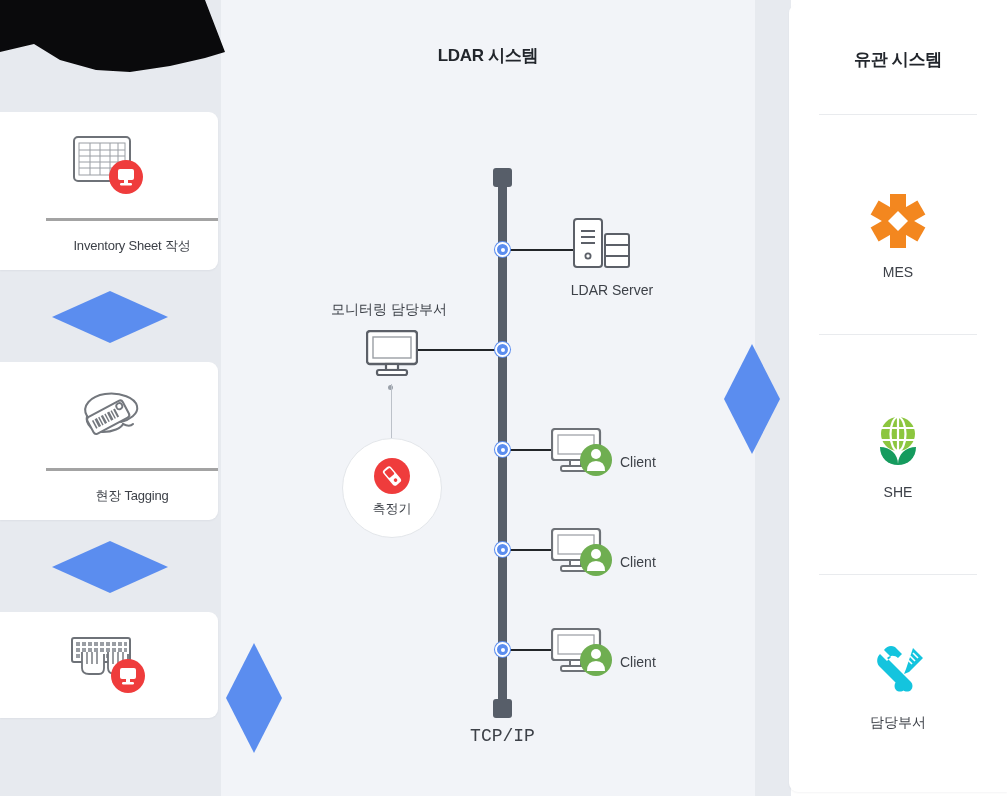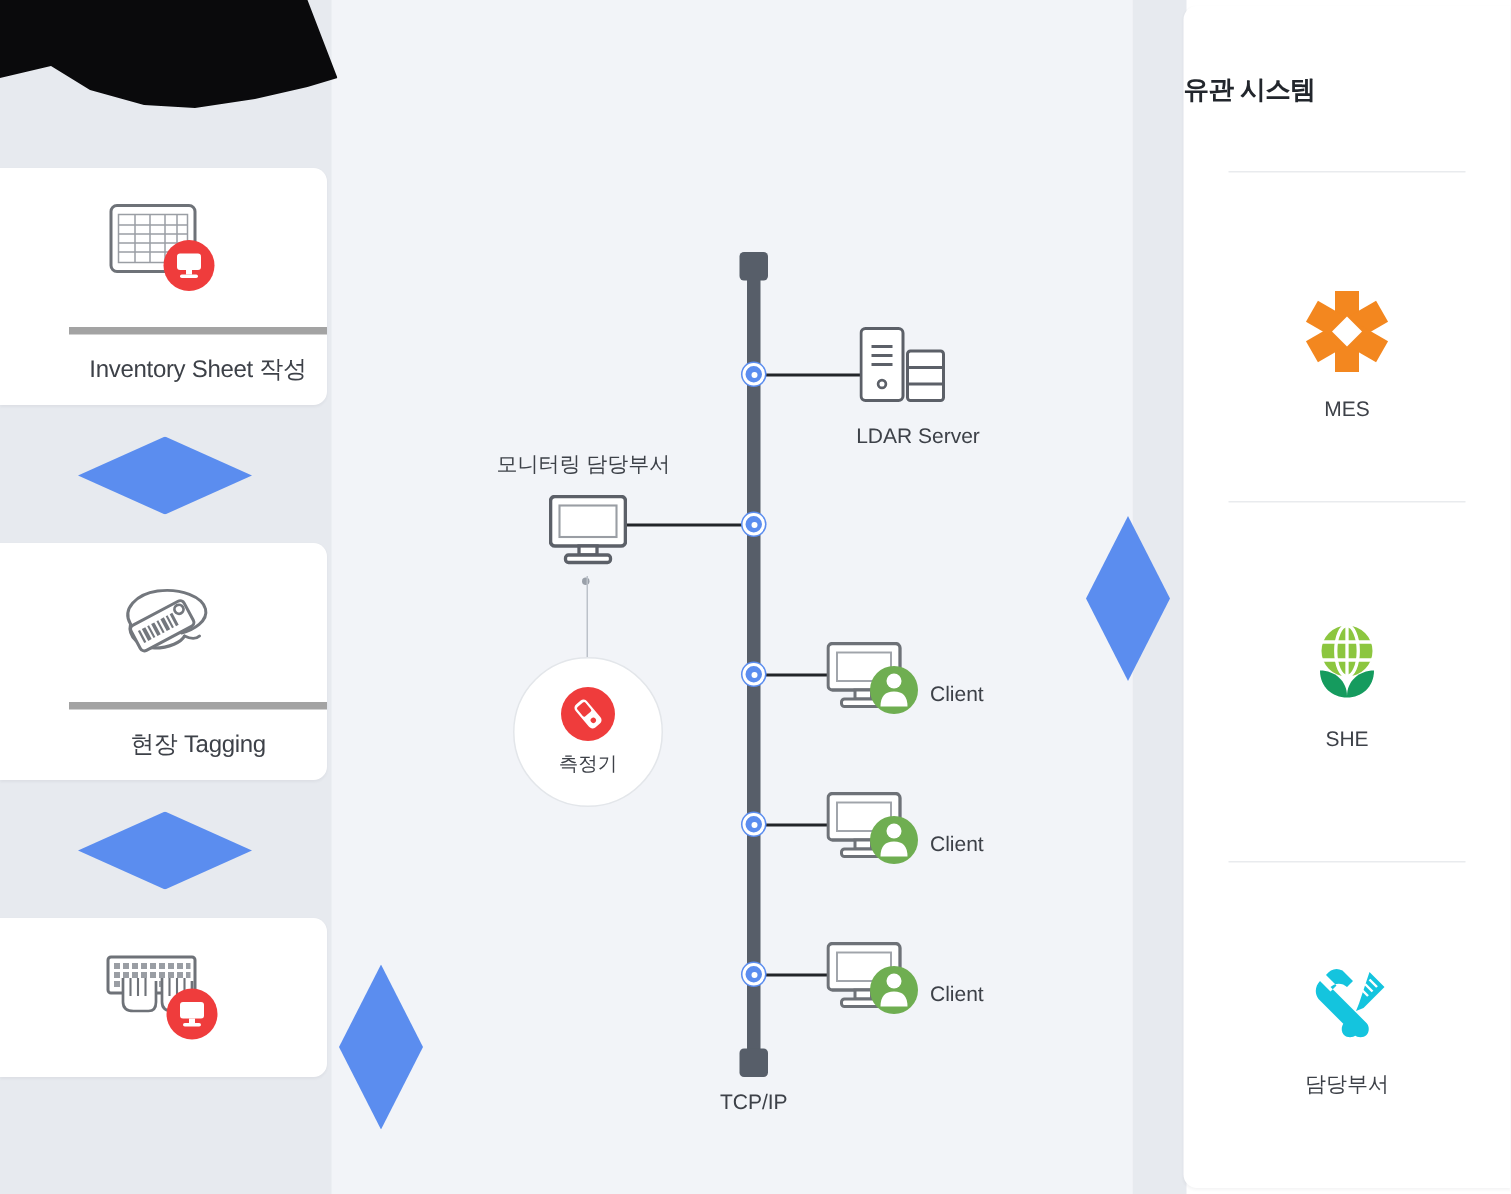--- a/index.html
+++ b/index.html
@@ -65,26 +65,26 @@
     border-radius: 0 9px 9px 0;
     box-shadow: 0 1px 2px rgba(30,40,60,.05);
   }
   .card-icon {
     height: 106px;
     display: flex;
     align-items: center;
     justify-content: center;
   }
   .card-label {
-    border-top: 5px solid #a3a3a3;
+    border-top: 3px solid #a3a3a3;
     height: 52px;
     display: flex;
     align-items: center;
     justify-content: center;
-    font-size: 16px;
+    font-size: 13px;
     color: #3d4148;
     letter-spacing: -.2px;
     margin-left: 46px;
   }
   #card-0 { top: 112px; }
   #card-1 { top: 362px; }
   #card-2 { top: 612px; }
 
   
   .flat-diamond {
@@ -135,22 +135,23 @@
     border-radius: 3px;
   }
   #bus-cap-top    { top: 168px; }
   #bus-cap-bottom { top: 699px; }
 
   .bus-label {
     position: absolute;
     left: 442px; top: 726px;
     width: 121px;
     text-align: center;
-    font-size: 14px;
+    font-size: 18px;
     color: #3d4148;
+    font-family: Liberation Mono, monospace;
   }
 
   
   .node {
     position: absolute;
     width: 15px; height: 15px;
     border-radius: 50%;
     background: #5b8def;
     border: 2px solid #ffffff;
     box-shadow: 0 0 0 1px #5b8def;
@@ -225,20 +226,21 @@
     left: 789px; top: 4px;
     width: 218px; height: 788px;
     background: #ffffff;
     border-radius: 9px 0 0 9px;
     box-shadow: 0 1px 2px rgba(30,40,60,.05);
   }
   .right-title {
     position: absolute;
     left: 0; top: 44px;
     width: 218px;
+    text-align: center;
     font-size: 17px;
     font-weight: bold;
     color: #22262c;
     letter-spacing: -.3px;
   }
   .right-divider {
     position: absolute;
     left: 30px;
     width: 158px;
     height: 1px;
@@ -370,20 +372,21 @@
       </svg>
     </div>
   </div>
 
   <div class="flat-diamond" id="flat-diamond-0"></div>
   <div class="flat-diamond" id="flat-diamond-1"></div>
 
   <div class="tall-diamond" id="tall-diamond-left"></div>
   <div class="tall-diamond" id="tall-diamond-right"></div>
 
+  <div class="center-title">LDAR 시스템</div>
 
   <div class="bus-cap" id="bus-cap-top"></div>
   <div class="bus-line"></div>
   <div class="bus-cap" id="bus-cap-bottom"></div>
   <div class="bus-label">TCP/IP</div>
 
   <div class="branch" style="left:505px; top:249px; width:70px;"></div>
   <div class="node" style="left:495px; top:242px;"></div>
   <div class="node-group" style="left:573px; top:218px;">
     <span>

